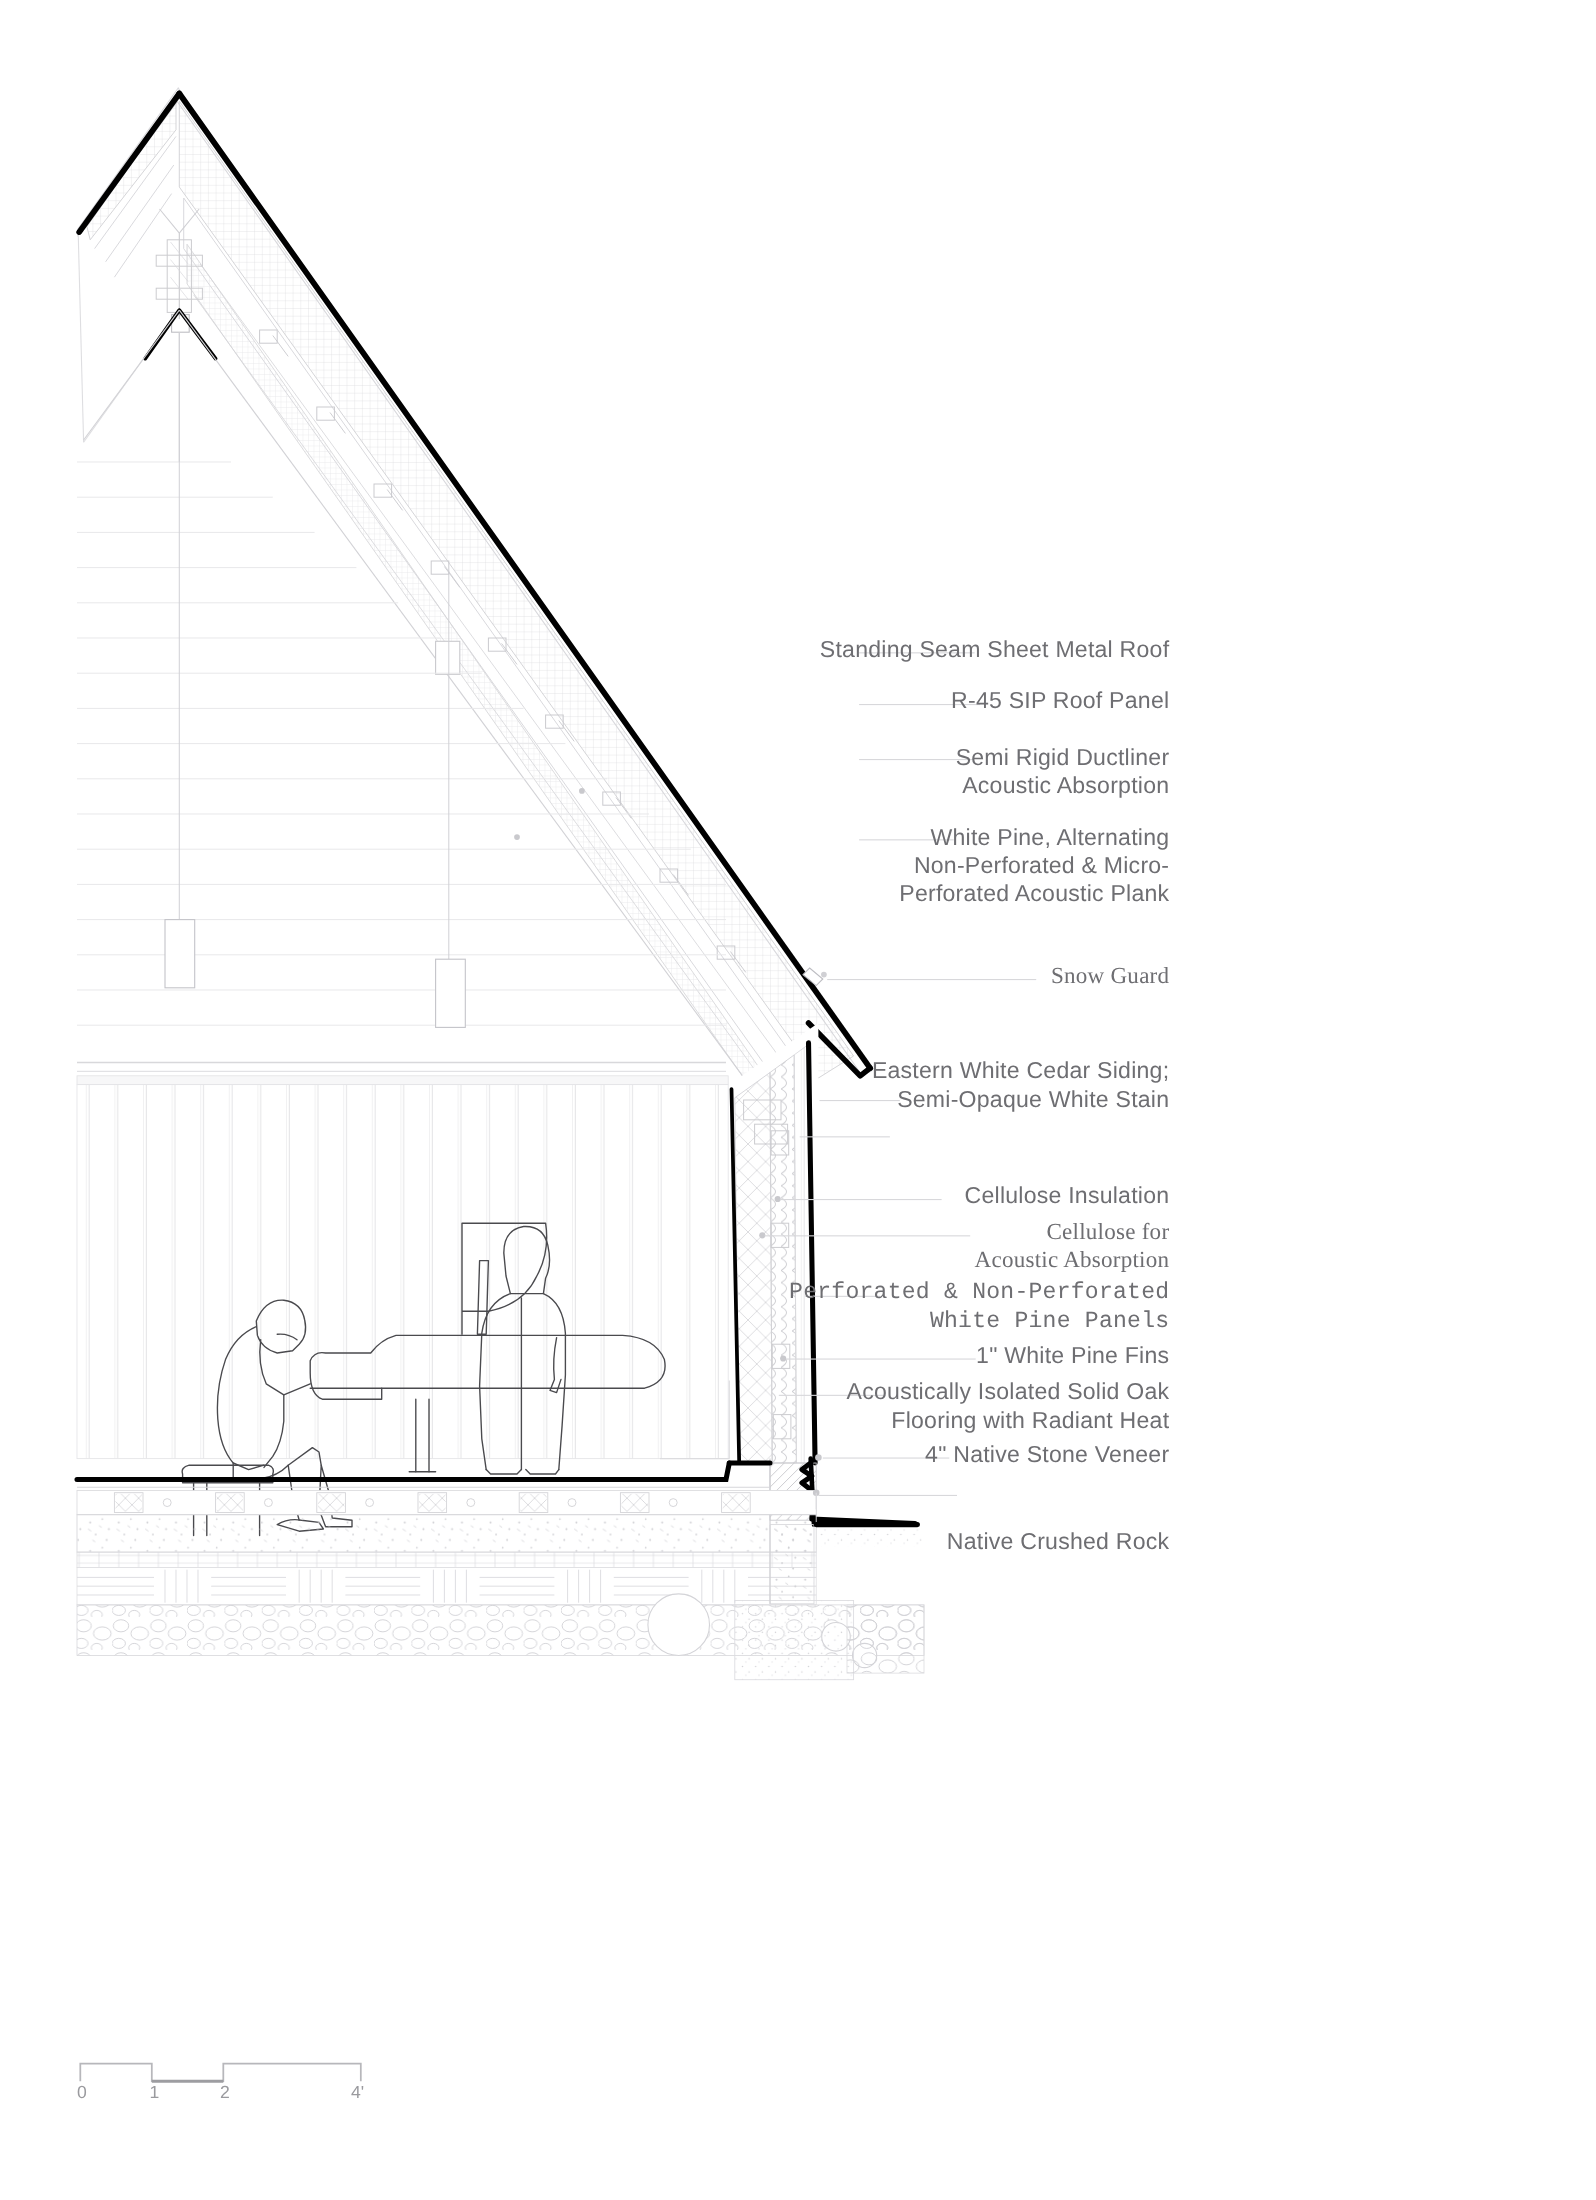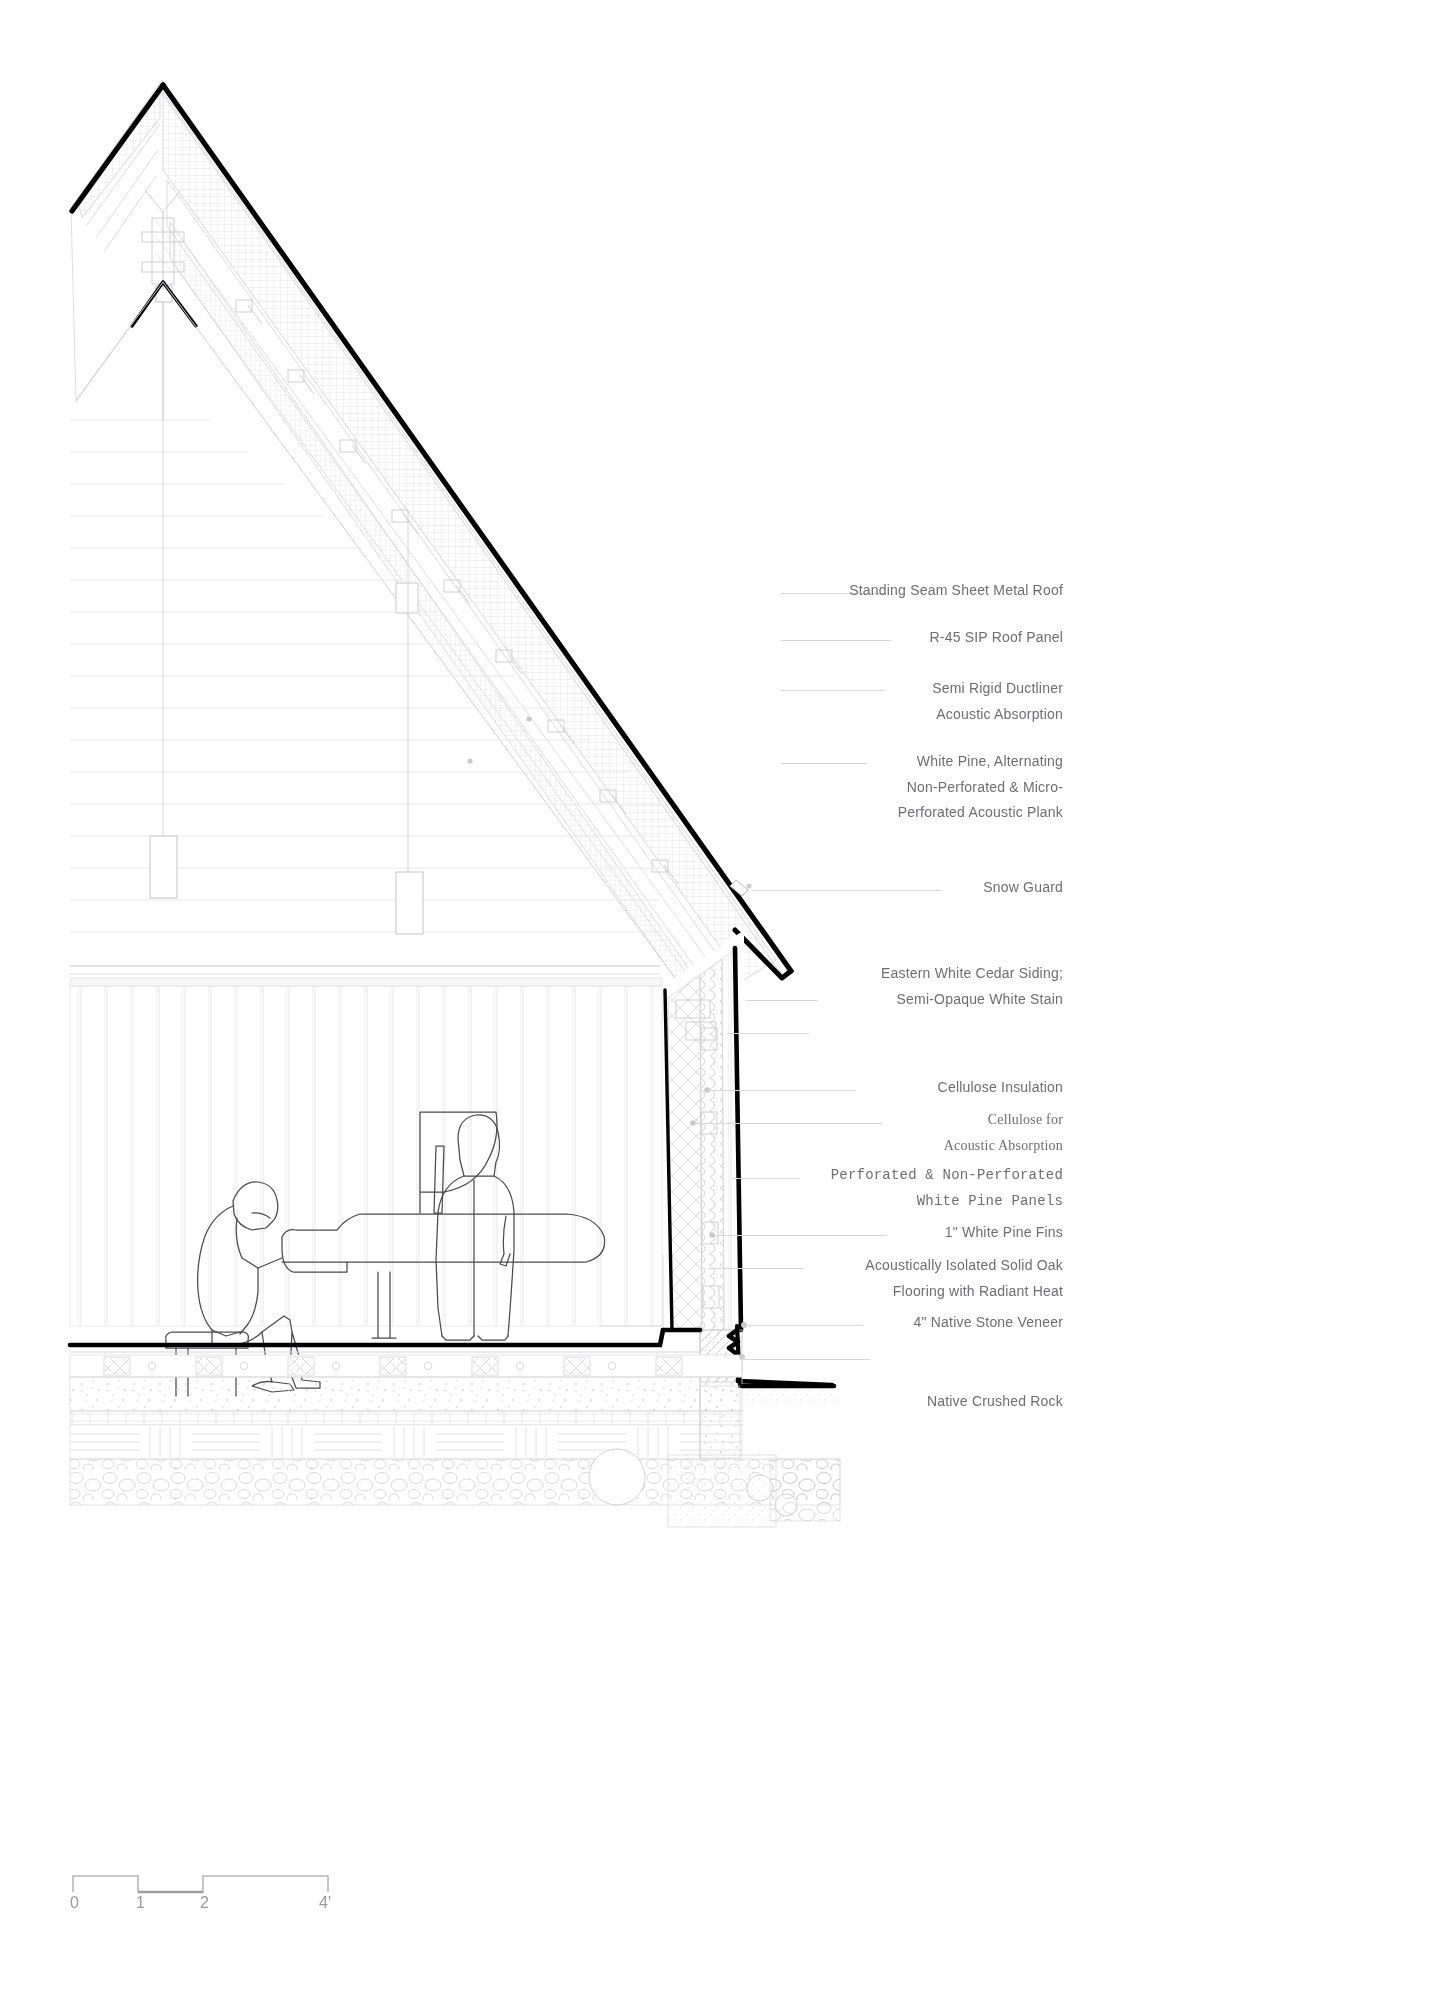--- a/index.html
+++ b/index.html
@@ -34,21 +34,21 @@
     width: 1451px;
     height: 2000px;
     pointer-events: none;
   }
   .anno {
     position: absolute;
     pointer-events: auto;
     text-align: right;
     color: #6e6e72;
     font-family: "Liberation Sans", sans-serif;
-    font-size: 14px;
+    font-size: 21px;
     line-height: 25.5px;
     font-weight: 400;
     letter-spacing: 0.2px;
     white-space: pre-line;
     right: 0;
   }
   .anno-line {
     position: absolute;
     height: 1px;
     background: #d8d8db;
@@ -429,21 +429,21 @@
     <div class="anno-line" style="left:781px; top:690px; width:104px;"></div>
     <div class="anno" style="top:676px; right:388px;">Semi Rigid Ductliner
 Acoustic Absorption</div>
 
     <div class="anno-line" style="left:781px; top:763px; width:86px;"></div>
     <div class="anno" style="top:749px; right:388px;">White Pine, Alternating
 Non-Perforated &amp; Micro-
 Perforated Acoustic Plank</div>
 
     <div class="anno-line" style="left:752px; top:890px; width:190px;"></div>
-    <div class="anno" style="top:875px; right:388px;">Snow Guard</div>
+    <div class="anno" style="top:875px; right:388px;font-family:Liberation Serif, serif;">Snow Guard</div>
 
     <div class="anno-line" style="left:745px; top:1000px; width:73px;"></div>
     <div class="anno" style="top:961px; right:388px;">Eastern White Cedar Siding;
 Semi-Opaque White Stain</div>
 
     <div class="anno-line" style="left:727px; top:1033px; width:82px;"></div>
 
     <div class="anno-line" style="left:709px; top:1090px; width:147px;"></div>
     <div class="anno" style="top:1075px; right:388px;">Cellulose Insulation</div>
 

